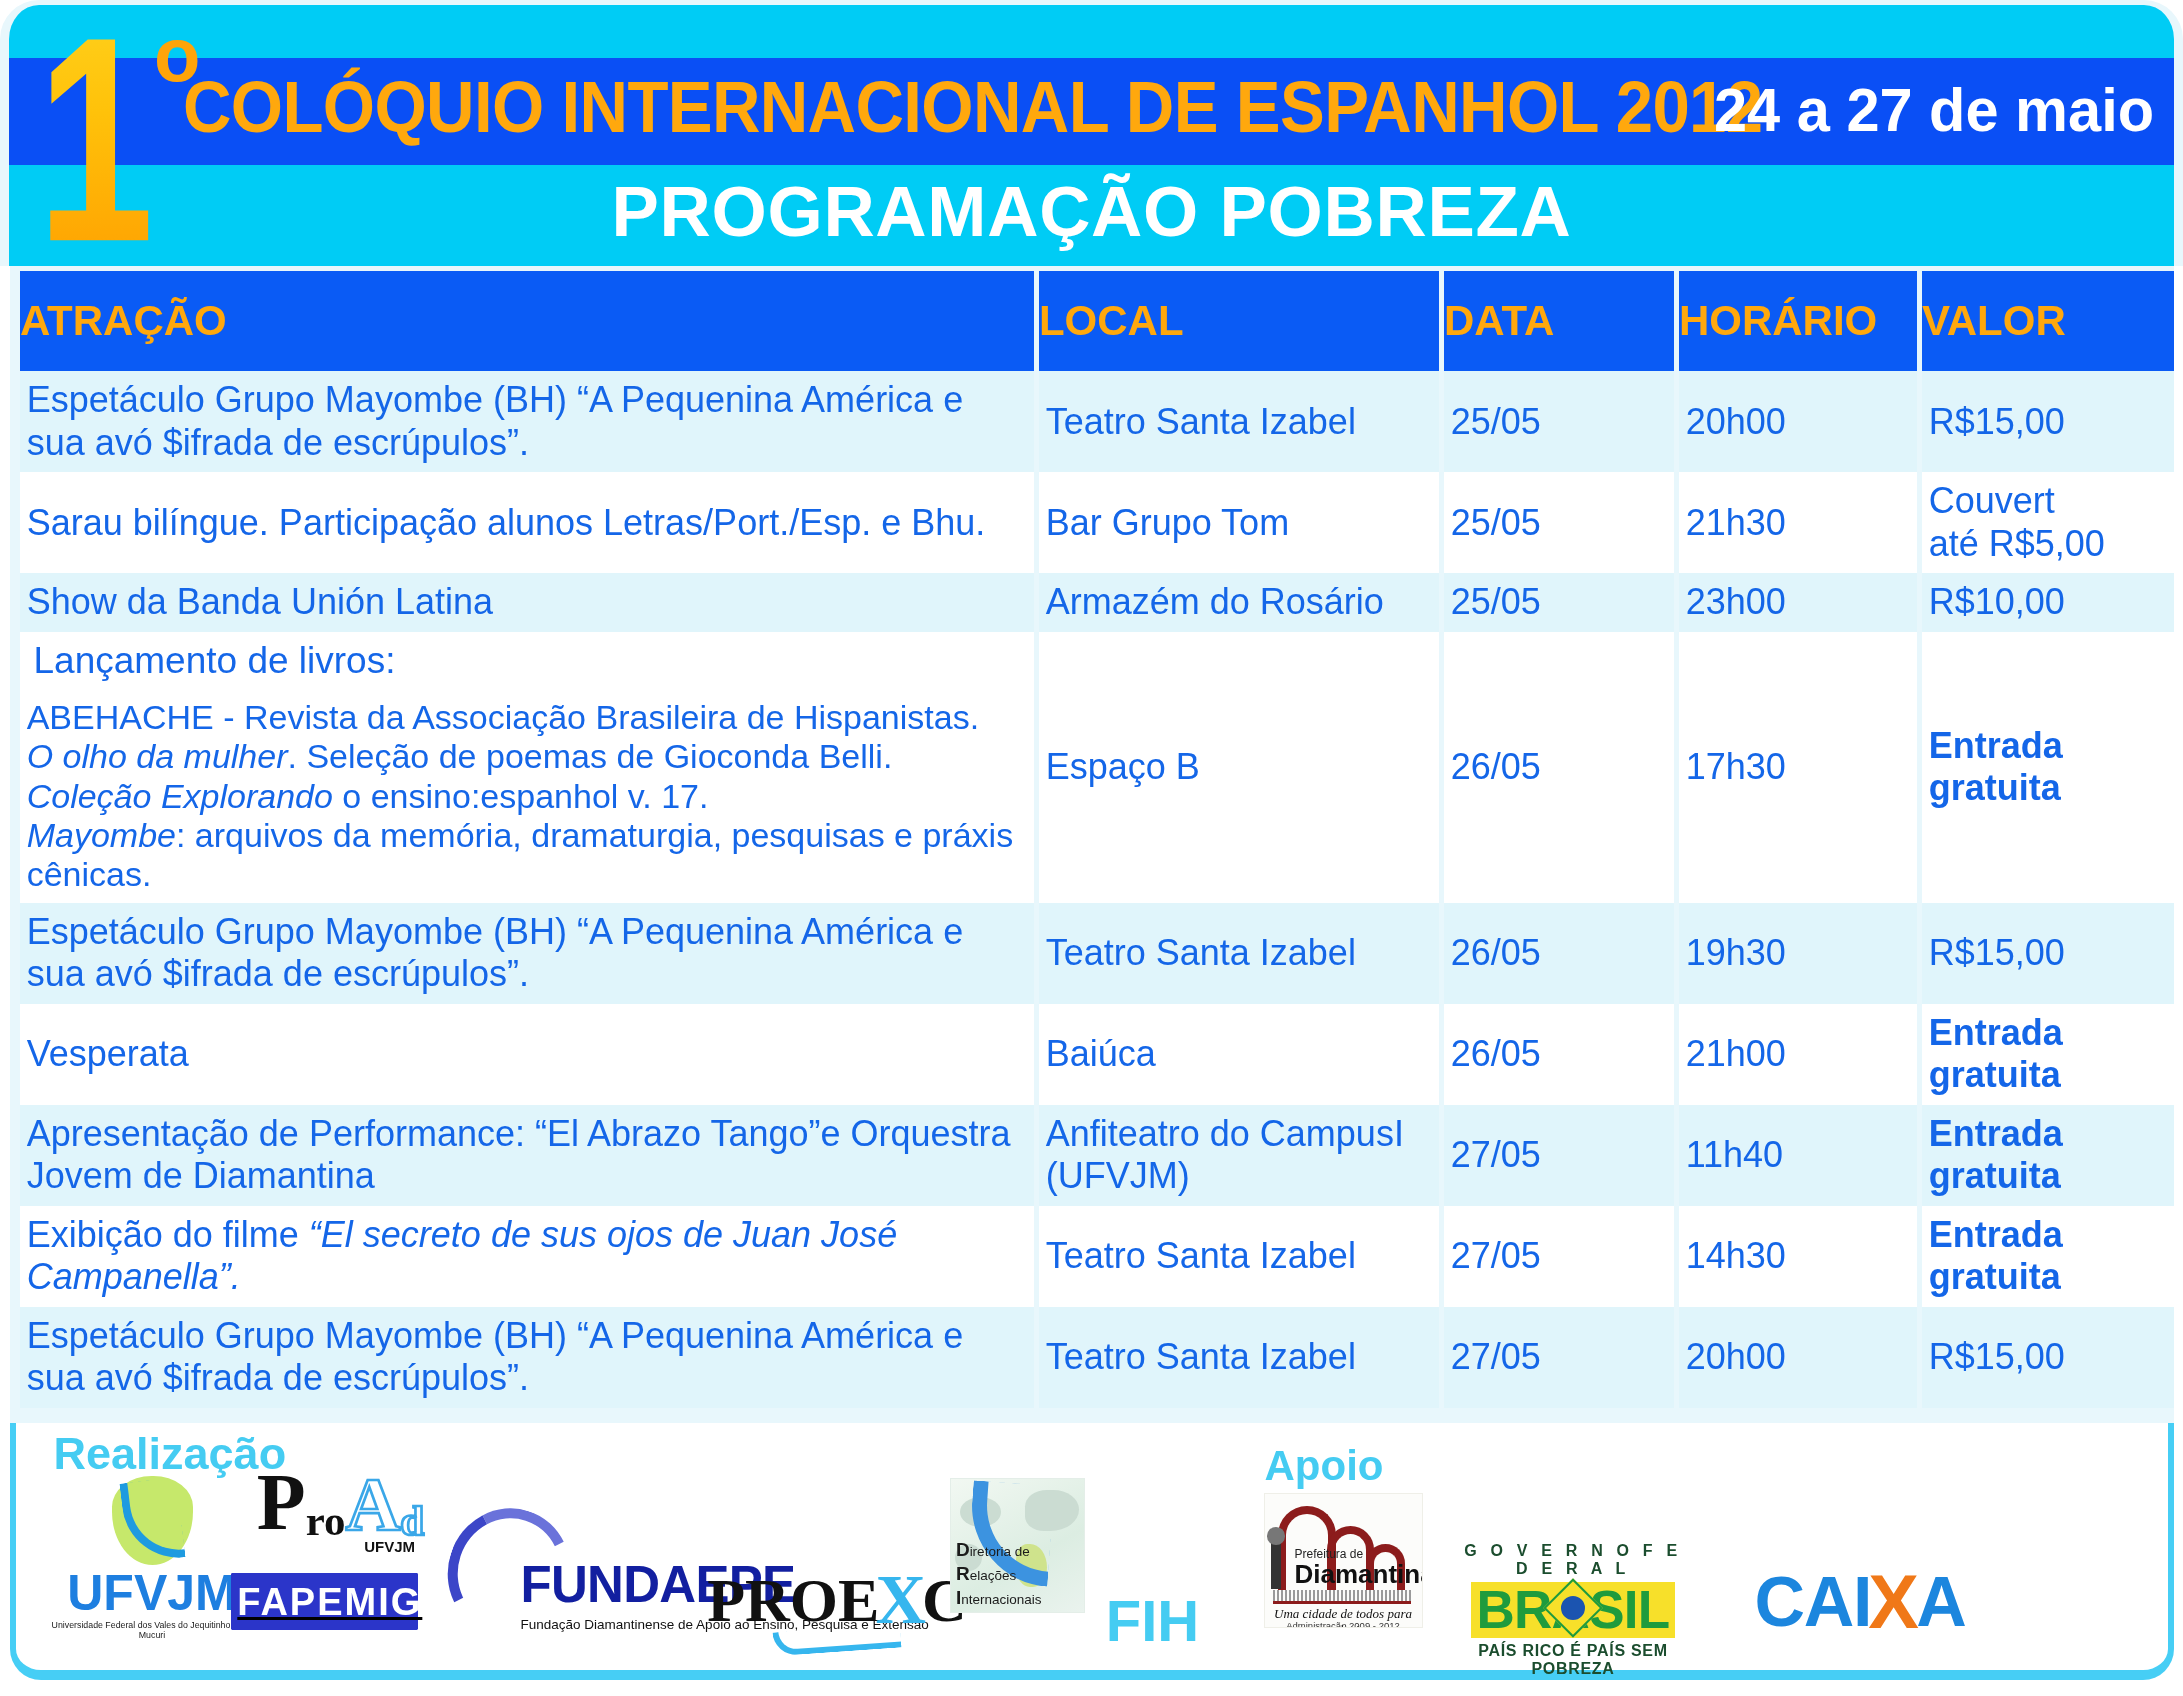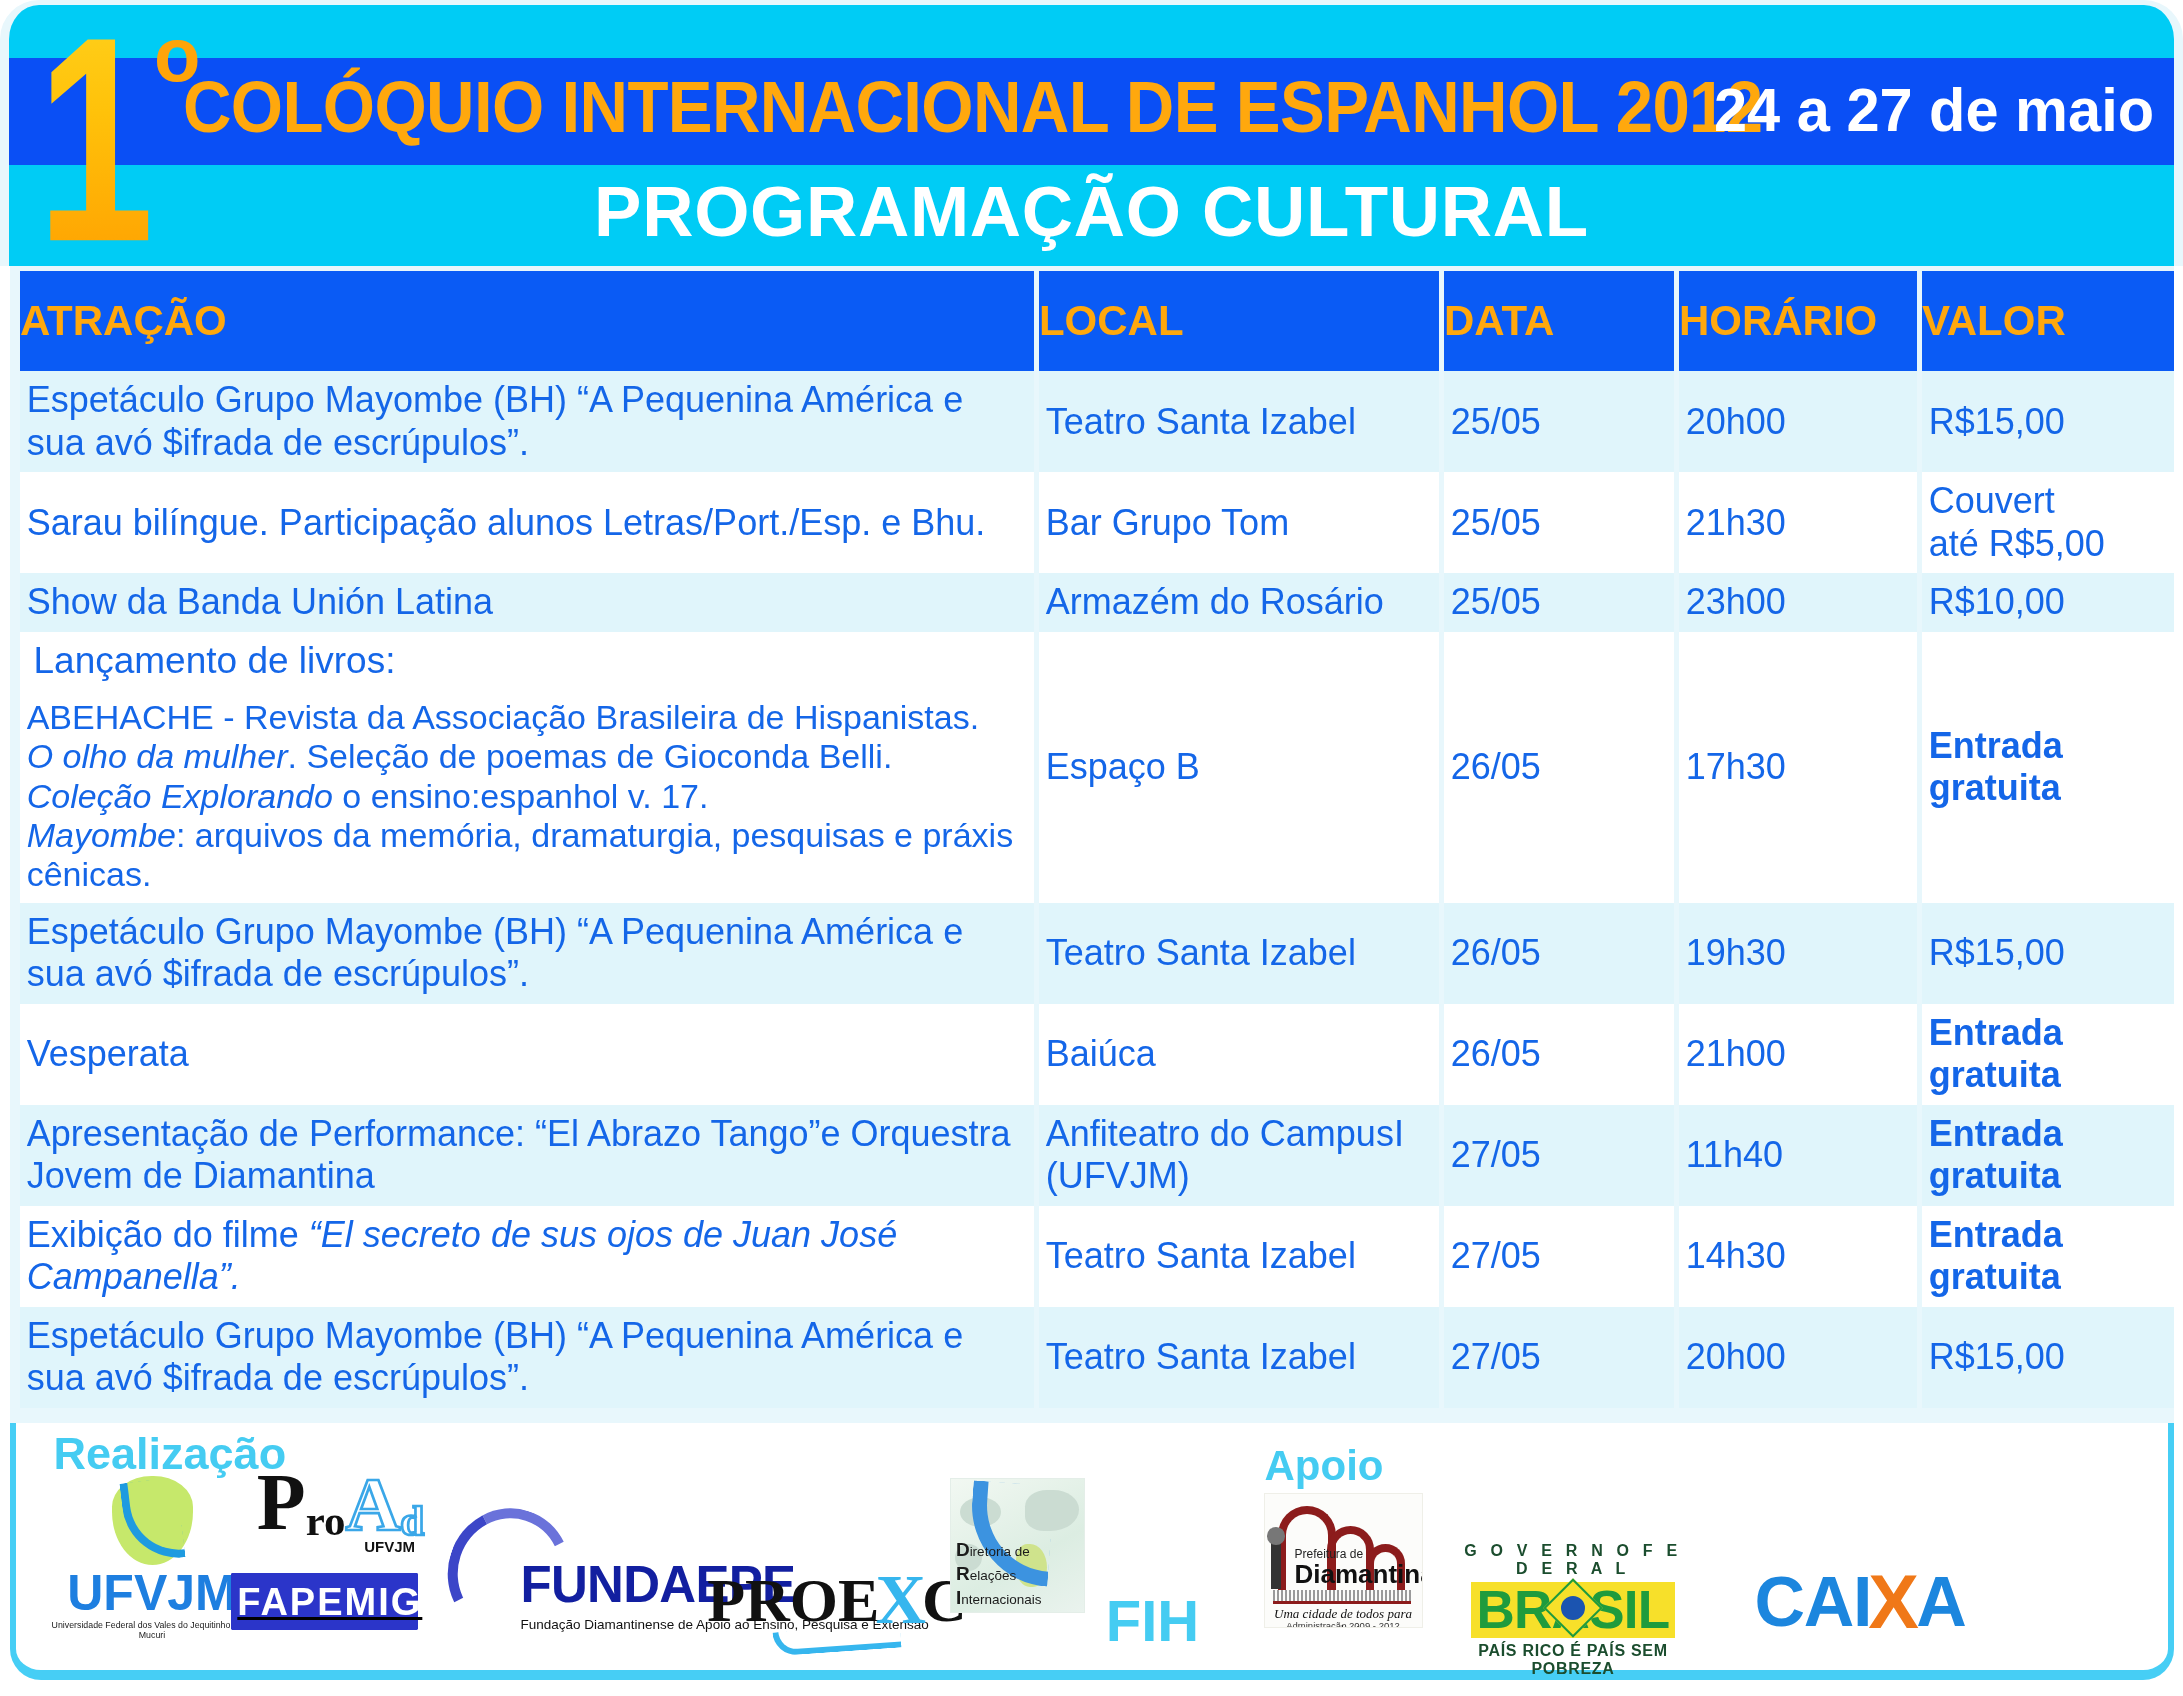--- a/index.html
+++ b/index.html
@@ -391,21 +391,21 @@
 <body>
 
 <div class="poster">
 
   <div class="header">
     <div class="header-band"></div>
     <div class="numeral-one">1</div>
     <div class="numeral-deg">o</div>
     <div class="title-main">COLÓQUIO INTERNACIONAL DE ESPANHOL 2012</div>
     <div class="title-dates">24 a 27 de maio</div>
-    <div class="title-sub">PROGRAMAÇÃO CULTURAL</div>
+    <div class="title-sub">PROGRAMAÇÃO POBREZA</div>
   </div>
 
   <div class="table-wrap">
     <table class="sched">
       <colgroup>
         <col class="c-atracao">
           <col class="c-local">
           <col class="c-data">
           <col class="c-horario">
           <col class="c-valor">

